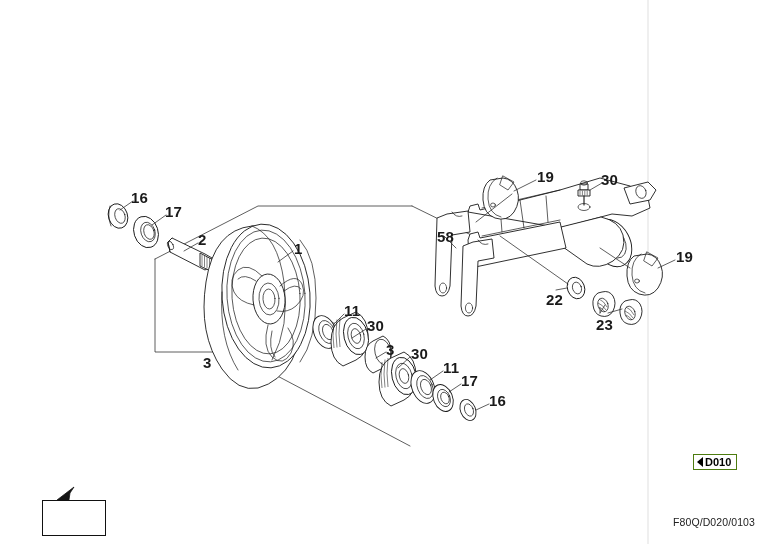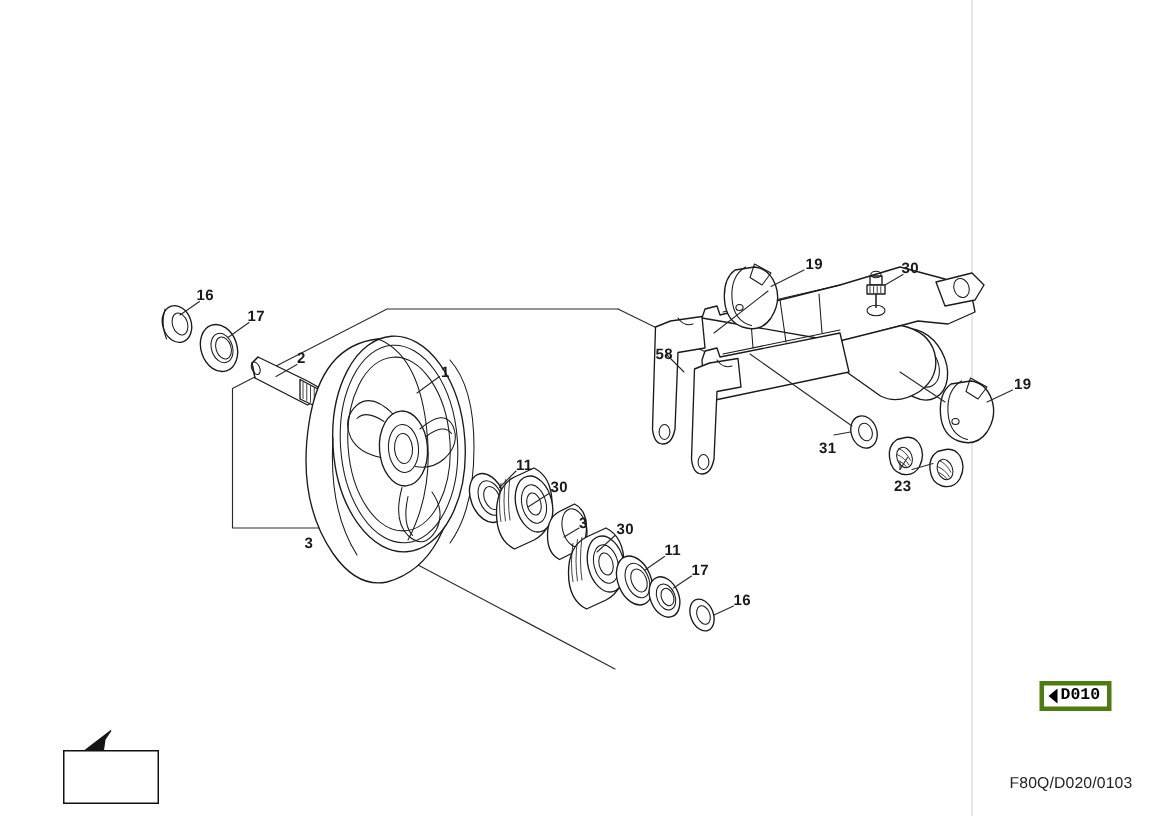--- a/index.html
+++ b/index.html
@@ -7,33 +7,33 @@
   body{
     width:771px;height:544px;position:relative;overflow:hidden;
     font-family:"Liberation Sans","DejaVu Sans",sans-serif;
     background:#ffffff;
   }
   #sheet{position:absolute;left:0;top:0;width:771px;height:544px;}
   svg.layer{position:absolute;left:0;top:0;width:771px;height:544px;}
   .lbl{
     position:absolute;
     font-family:"Liberation Sans","DejaVu Sans",sans-serif;
-    font-size:10px;font-weight:bold;color:#1a1a1a;
+    font-size:15px;font-weight:bold;color:#1a1a1a;
     letter-spacing:0.2px;white-space:nowrap;
     line-height:11px;
   }
   #refcode{
     position:absolute;
     font-family:"Liberation Sans","DejaVu Sans",sans-serif;
     font-size:10.5px;color:#222;white-space:nowrap;letter-spacing:0.1px;margin-top:24px;
   }
   #navbox{
     position:absolute;
-    border:3px solid #4d7c0f;background:#fff;
-    font-family:Liberation Mono, monospace;
+    border:1px solid #4d7c0f;background:#fff;
+    font-family:Liberation Sans, sans-serif;
     font-size:11px;font-weight:bold;color:#000;
     padding:1px 5px 1px 3px;
     display:flex;align-items:center;gap:2px;
     line-height:12px;
   }
   #navbox .tri{
     width:0;height:0;
     border-top:5px solid transparent;
     border-bottom:5px solid transparent;
     border-right:6px solid #000;
@@ -329,21 +329,21 @@
   <div class="lbl" style="left:367px;top:320px">30</div>
   <div class="lbl" style="left:386px;top:344px">3</div>
   <div class="lbl" style="left:411px;top:348px">30</div>
   <div class="lbl" style="left:443px;top:362px">11</div>
   <div class="lbl" style="left:461px;top:375px">17</div>
   <div class="lbl" style="left:489px;top:395px">16</div>
   <div class="lbl" style="left:537px;top:171px">19</div>
   <div class="lbl" style="left:601px;top:174px">30</div>
   <div class="lbl" style="left:676px;top:251px">19</div>
   <div class="lbl" style="left:437px;top:231px">58</div>
-  <div class="lbl" style="left:546px;top:294px">31</div>
+  <div class="lbl" style="left:546px;top:294px">22</div>
   <div class="lbl" style="left:596px;top:319px">23</div>
 
   <div id="navbox" style="left:693px;top:454px">
     <span class="tri"></span>
     <span>D010</span>
   </div>
 
   <div id="refcode" style="left:673px;top:492px">F80Q/D020/0103</div>
 
   <div id="legendbox" style="left:42px;top:500px;width:62px;height:34px"></div>

